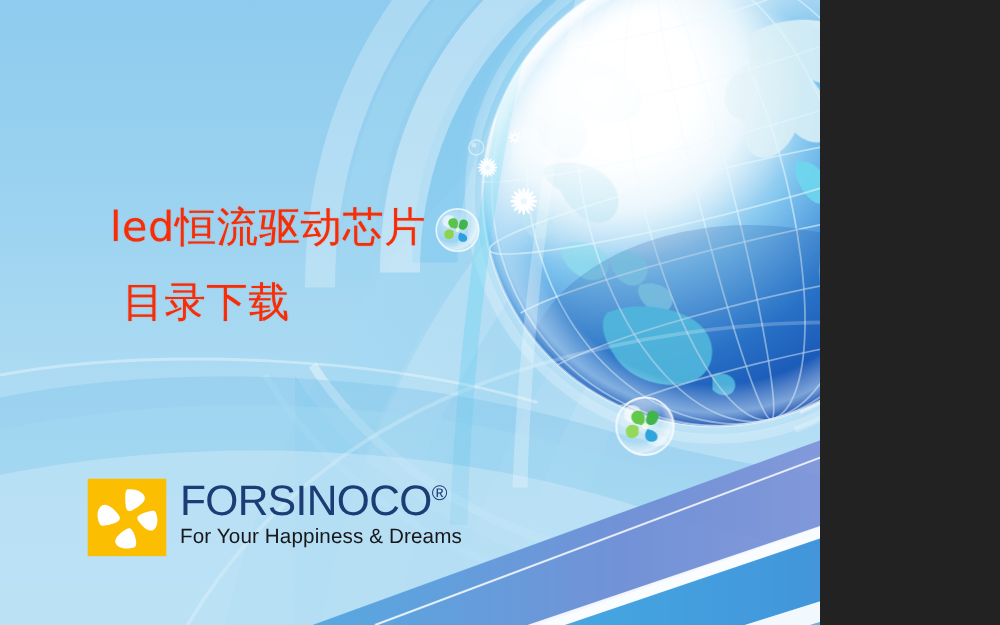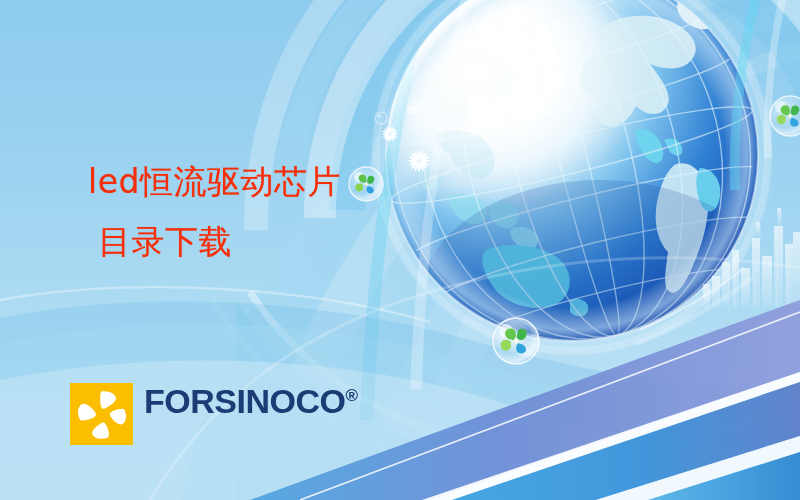--- a/index.html
+++ b/index.html
@@ -1,19 +1,19 @@
 <!DOCTYPE html>
 <html><head>
 <meta charset="utf-8">
 <title>FORSINOCO Banner</title>
 <style>
   html,body{margin:0;padding:0;background:#222;}
   #stage{
     position:relative;
-    width:800px;height:500px;
+    width:656px;height:500px;
     overflow:hidden;
     font-family:"Liberation Sans","DejaVu Sans",sans-serif;
     background:linear-gradient(to bottom,#8ECBEE 0%,#9AD2F0 28%,#ABDAF3 58%,#C2E2F6 86%,#CDE8F8 100%);
   }
   #stage svg.layer{position:absolute;left:0;top:0;width:800px;height:500px;display:block;}
 
   
   #headline{
     position:absolute;left:88px;top:160px;
     z-index:40;
@@ -34,21 +34,21 @@
     display:flex;align-items:flex-start;
   }
   #logo-mark{
     width:63px;height:62px;background:#FBBE00;
     position:relative;flex:0 0 auto;
   }
   #logo-mark svg{display:block;width:63px;height:62px;}
   #logo-text{margin-left:11px;padding-top:1px;}
   #brand{
     color:#1B3C75;
-    font-weight:bold;
+    font-weight:normal;
     font-size:34px;
     line-height:34px;
     letter-spacing:-0.5px;
     font-family:"Liberation Sans","DejaVu Sans",sans-serif;
     white-space:nowrap;
   }
   #brand .reg{font-size:17px;vertical-align:super;line-height:1;letter-spacing:0;}
   #tagline{
     color:#16181B;
     font-size:16.5px;
@@ -411,17 +411,18 @@
                    C31.8,39.7 33.4,39.2 34.6,40.0 C36.1,41.1 37.6,44.1 38.6,48.4 C39.4,51.8 39.0,54.3 37.2,55.0 Z"></path>
 
           <path d="M9.8,36.2 C6.7,30.2 7.8,23.3 11.9,21.2 C15.3,19.5 20.0,22.7 24.1,27.8
                    C25.8,29.9 26.4,31.6 25.5,32.9 C24.3,34.6 20.8,36.0 16.0,37.0 C12.3,37.8 10.7,37.8 9.8,36.2 Z"></path>
         </g>
       </svg>
     </div>
 
     <div id="logo-text">
       <div id="brand"><span>FORSINOCO</span><span class="reg">®</span></div>
+      <div id="tagline">For Your Happiness &amp; Dreams</div>
     </div>
 
   </div>
 
 </div>
 
 </body></html>

